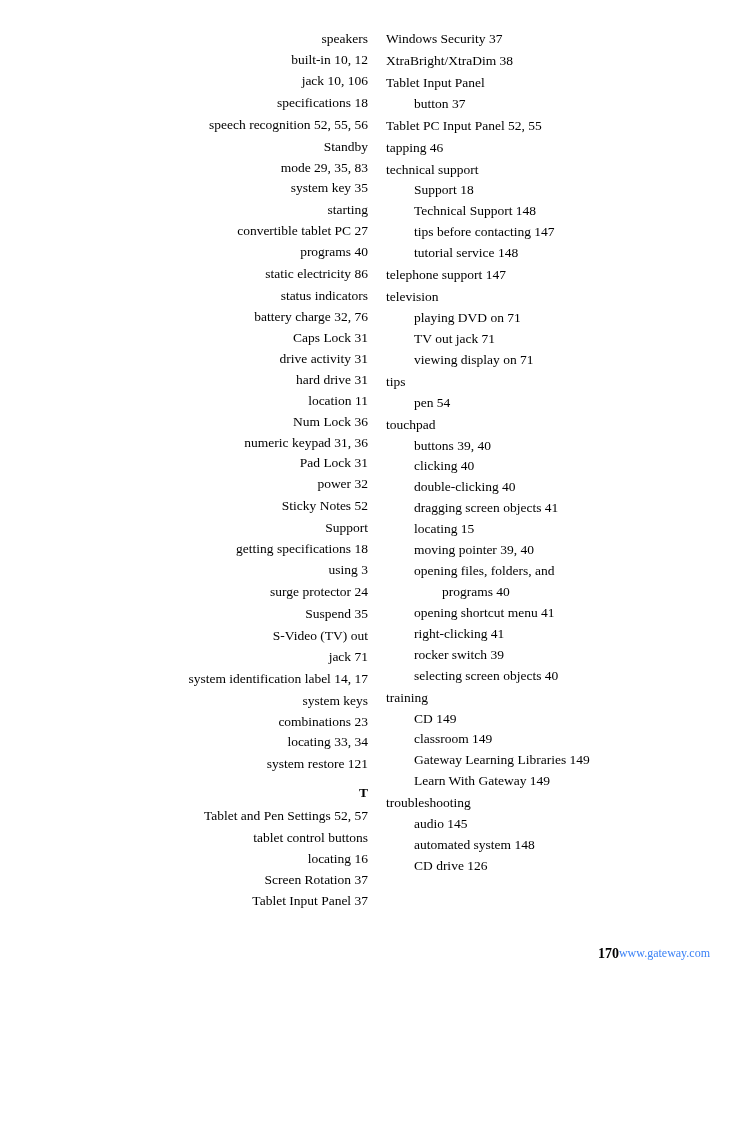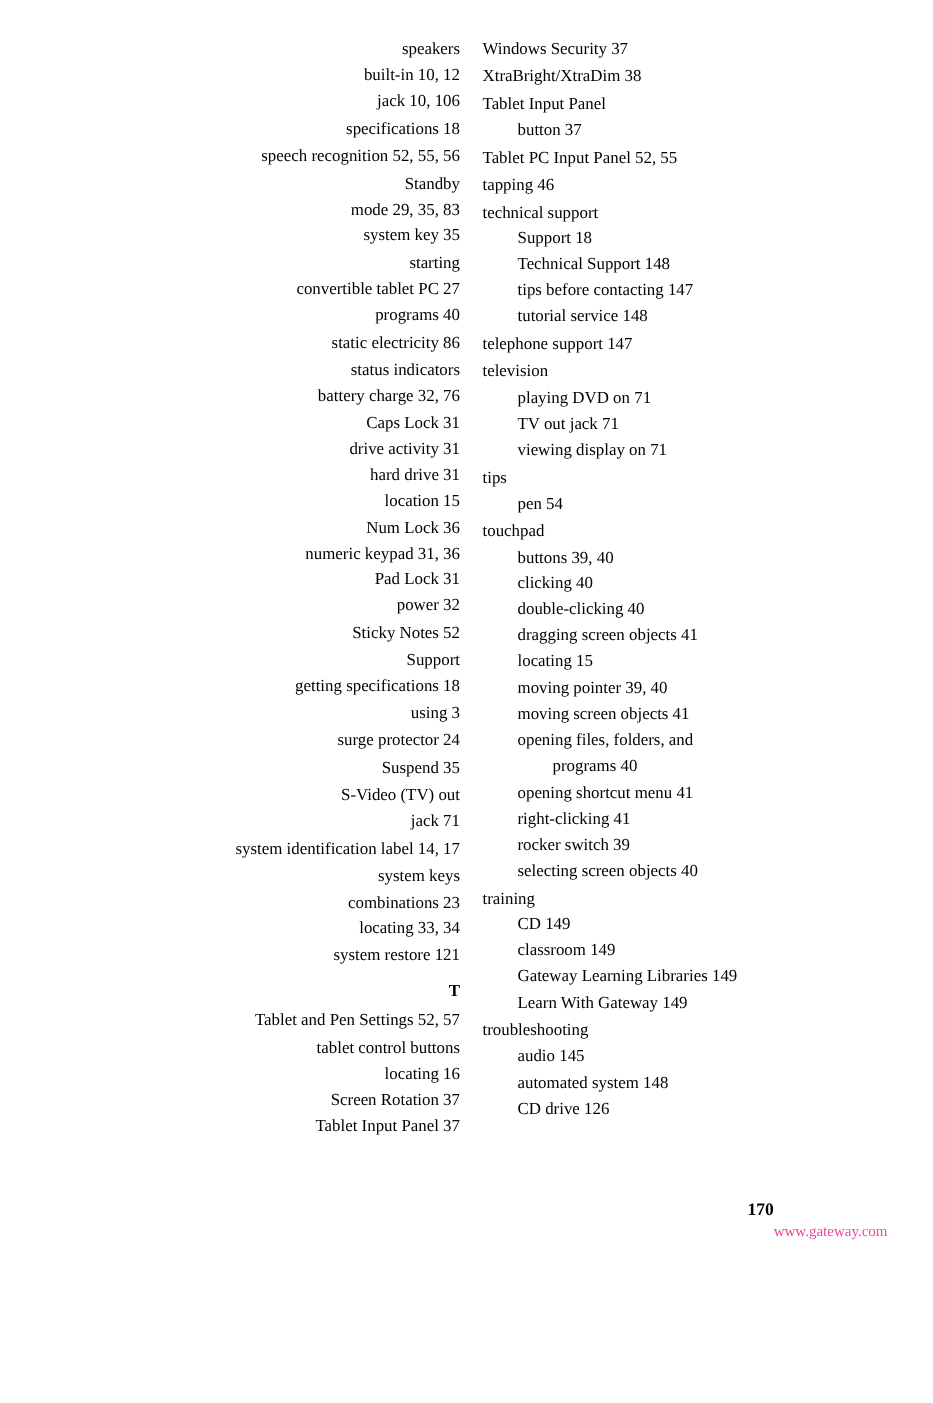--- a/index.html
+++ b/index.html
@@ -55,22 +55,21 @@
       margin-top: 30px;
       border-top: none;
       padding-top: 4px;
     }
     .page-number {
       font-weight: bold;
       font-size: 14px;
     }
     .website {
       font-size: 12px;
-      color: #ec4899;
-      margin-top: 32px;
+      color: #3b82f6;
     }
   </style>
 </head>
 <body>
 
 <div class="page-content">
   <div class="col-left" id="left-col">
       <div class="index-entry main-entry">speakers</div>
       <div class="index-entry sub-entry">built-in  10,  12</div>
       <div class="index-entry sub-entry">jack  10,  106</div>
@@ -81,21 +80,21 @@
       <div class="index-entry sub-entry">system key  35</div>
       <div class="index-entry main-entry">starting</div>
       <div class="index-entry sub-entry">convertible tablet PC  27</div>
       <div class="index-entry sub-entry">programs  40</div>
       <div class="index-entry main-entry">static electricity  86</div>
       <div class="index-entry main-entry">status indicators</div>
       <div class="index-entry sub-entry">battery charge  32,  76</div>
       <div class="index-entry sub-entry">Caps Lock  31</div>
       <div class="index-entry sub-entry">drive activity  31</div>
       <div class="index-entry sub-entry">hard drive  31</div>
-      <div class="index-entry sub-entry">location  15</div>
+      <div class="index-entry sub-entry">location  11</div>
       <div class="index-entry sub-entry">Num Lock  36</div>
       <div class="index-entry sub-entry">numeric keypad  31,  36</div>
       <div class="index-entry sub-entry">Pad Lock  31</div>
       <div class="index-entry sub-entry">power  32</div>
       <div class="index-entry main-entry">Sticky Notes  52</div>
       <div class="index-entry main-entry">Support</div>
       <div class="index-entry sub-entry">getting specifications  18</div>
       <div class="index-entry sub-entry">using  3</div>
       <div class="index-entry main-entry">surge protector  24</div>
       <div class="index-entry main-entry">Suspend  35</div>
@@ -133,21 +132,20 @@
       <div class="index-entry sub-entry">viewing display on  71</div>
       <div class="index-entry main-entry">tips</div>
       <div class="index-entry sub-entry">pen  54</div>
       <div class="index-entry main-entry">touchpad</div>
       <div class="index-entry sub-entry">buttons  39,  40</div>
       <div class="index-entry sub-entry">clicking  40</div>
       <div class="index-entry sub-entry">double-clicking  40</div>
       <div class="index-entry sub-entry">dragging screen objects  41</div>
       <div class="index-entry sub-entry">locating  15</div>
       <div class="index-entry sub-entry">moving pointer  39,  40</div>
-      <div class="index-entry sub-entry">moving screen objects  41</div>
       <div class="index-entry sub-entry">opening files, folders, and</div>
       <div class="index-entry sub-sub-entry">programs  40</div>
       <div class="index-entry sub-entry">opening shortcut menu  41</div>
       <div class="index-entry sub-entry">right-clicking  41</div>
       <div class="index-entry sub-entry">rocker switch  39</div>
       <div class="index-entry sub-entry">selecting screen objects  40</div>
       <div class="index-entry main-entry">training</div>
       <div class="index-entry sub-entry">CD  149</div>
       <div class="index-entry sub-entry">classroom  149</div>
       <div class="index-entry sub-entry">Gateway Learning Libraries  149</div>

